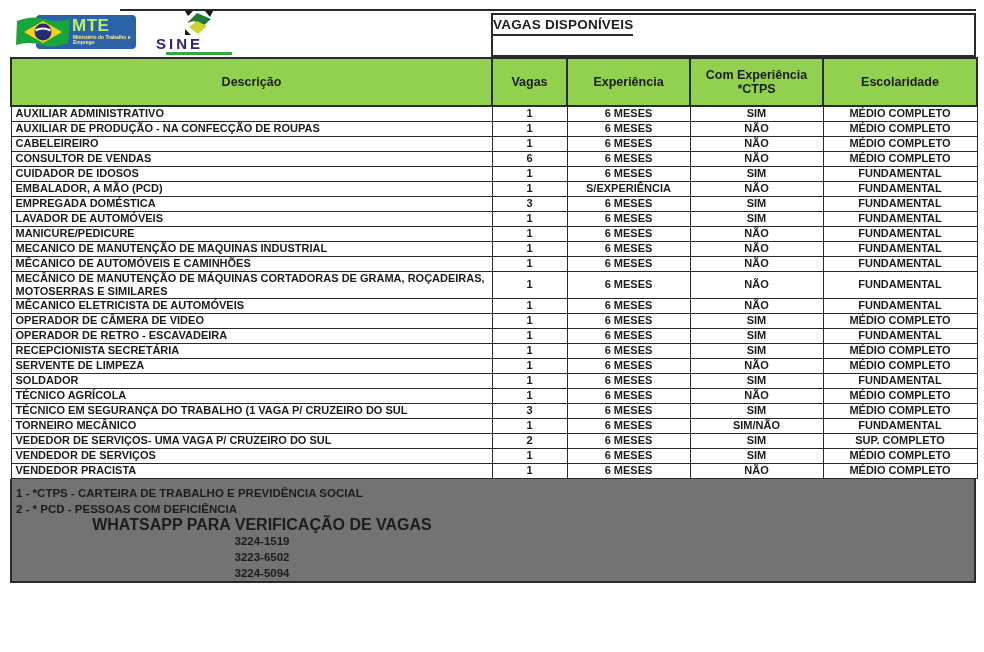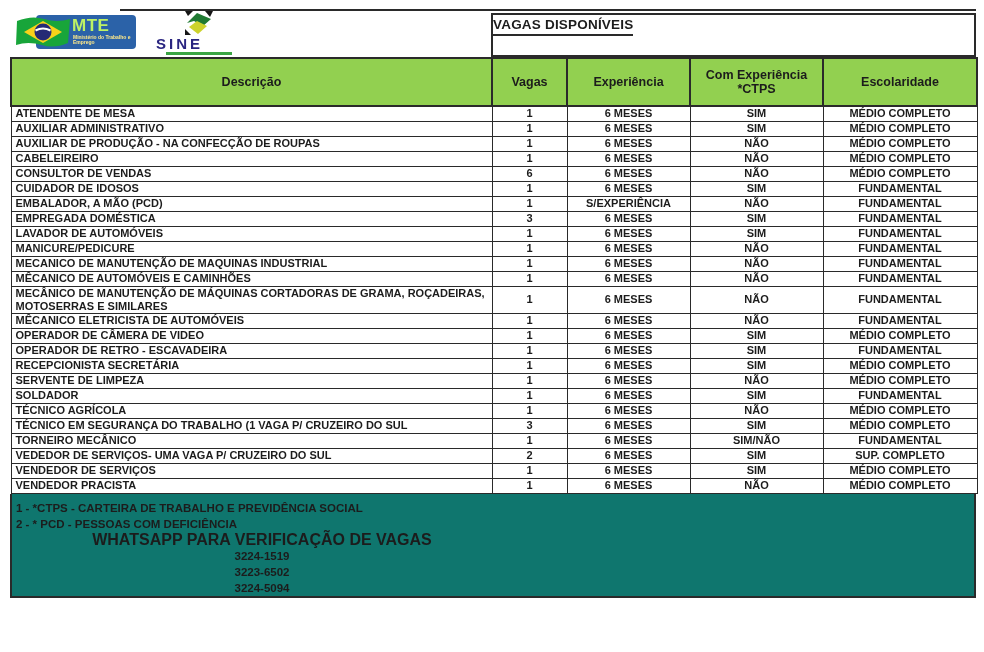--- a/index.html
+++ b/index.html
@@ -57,21 +57,21 @@
   }
   td.c-desc { text-align: left; }
   td.c-center { text-align: center; padding: 0 2px; }
 
   
   .notes-box {
     border: 2px solid #2a2a2a;
     border-top: none;
     height: 104px;
     padding: 6px 0 5px 4px;
-    background: #0f766e;
+    background: #737373;
   }
   .note-line { font-size: 11.5px; line-height: 16px; }
   .wa-block { width: 492px; text-align: center; }
   .wa-heading { font-size: 16px; line-height: 16px; }
   .phone { font-size: 11.5px; line-height: 16px; }
 </style>
 </head>
 <body>
 
 <div class="sheet">
@@ -127,27 +127,20 @@
         <th>Experiência</th>
         <th>
           <div class="th-line">Com Experiência</div>
           <div class="th-line">*CTPS</div>
         </th>
         <th>Escolaridade</th>
       </tr>
     </thead>
     <tbody>
         <tr>
-          <td class="c-desc">ATENDENTE DE MESA</td>
-          <td class="c-center">1</td>
-          <td class="c-center">6 MESES</td>
-          <td class="c-center">SIM</td>
-          <td class="c-center">MÉDIO COMPLETO</td>
-        </tr>
-        <tr>
           <td class="c-desc">AUXILIAR ADMINISTRATIVO</td>
           <td class="c-center">1</td>
           <td class="c-center">6 MESES</td>
           <td class="c-center">SIM</td>
           <td class="c-center">MÉDIO COMPLETO</td>
         </tr>
         <tr>
           <td class="c-desc">AUXILIAR DE PRODUÇÃO - NA CONFECÇÃO DE ROUPAS</td>
           <td class="c-center">1</td>
           <td class="c-center">6 MESES</td>

